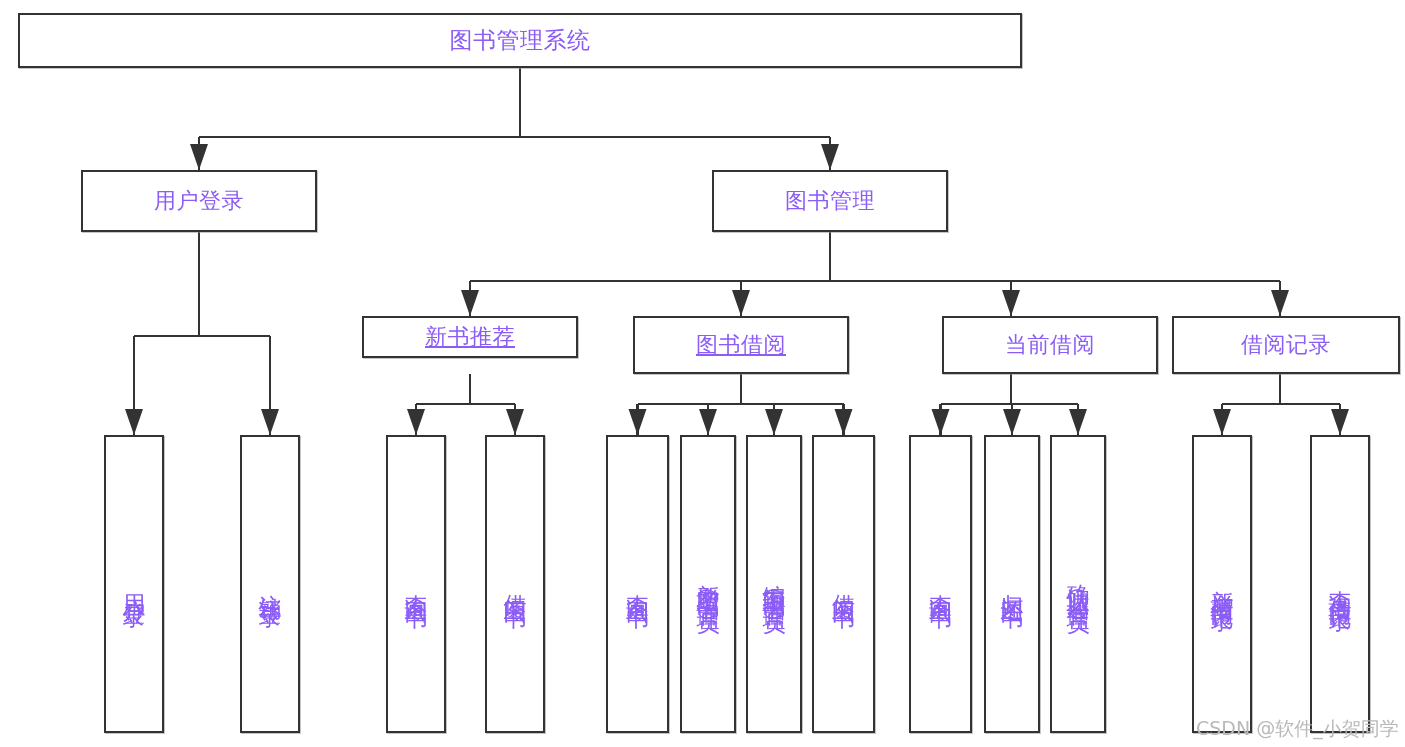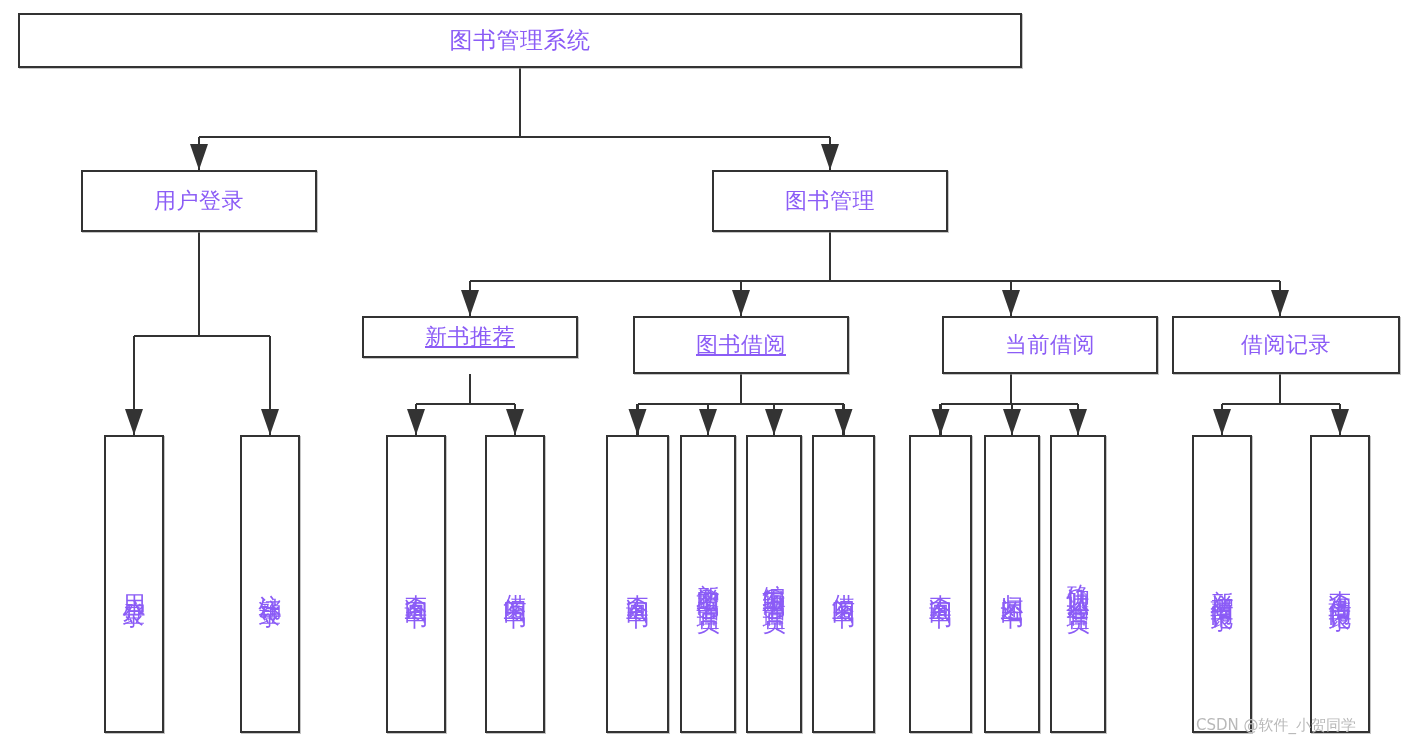--- a/index.html
+++ b/index.html
@@ -57,21 +57,21 @@
   .node-v .label {
     writing-mode: vertical-rl;
     text-orientation: upright;
     font-size: 23px;
     letter-spacing: 4px;
     line-height: 1;
     white-space: nowrap;
   }
   .watermark {
     position: absolute;
-    font-size: 15px;
+    font-size: 19px;
     color: #b9b9b9;
     white-space: nowrap;
     z-index: 3;
     font-family: "DejaVu Sans", "Liberation Sans", sans-serif;
   }
 </style>
 </head>
 <body>
 
 <div id="canvas">

